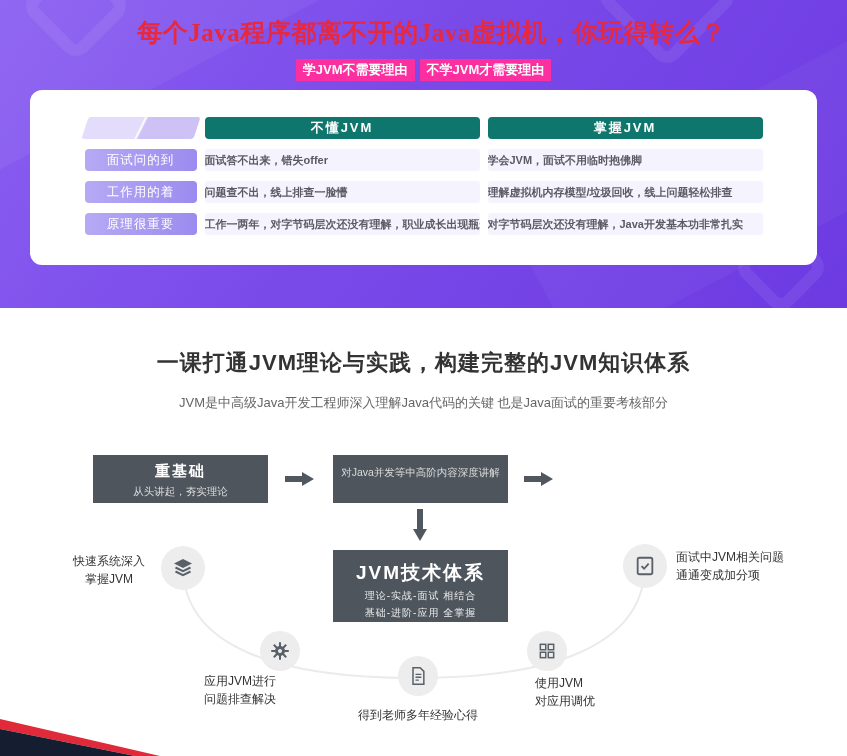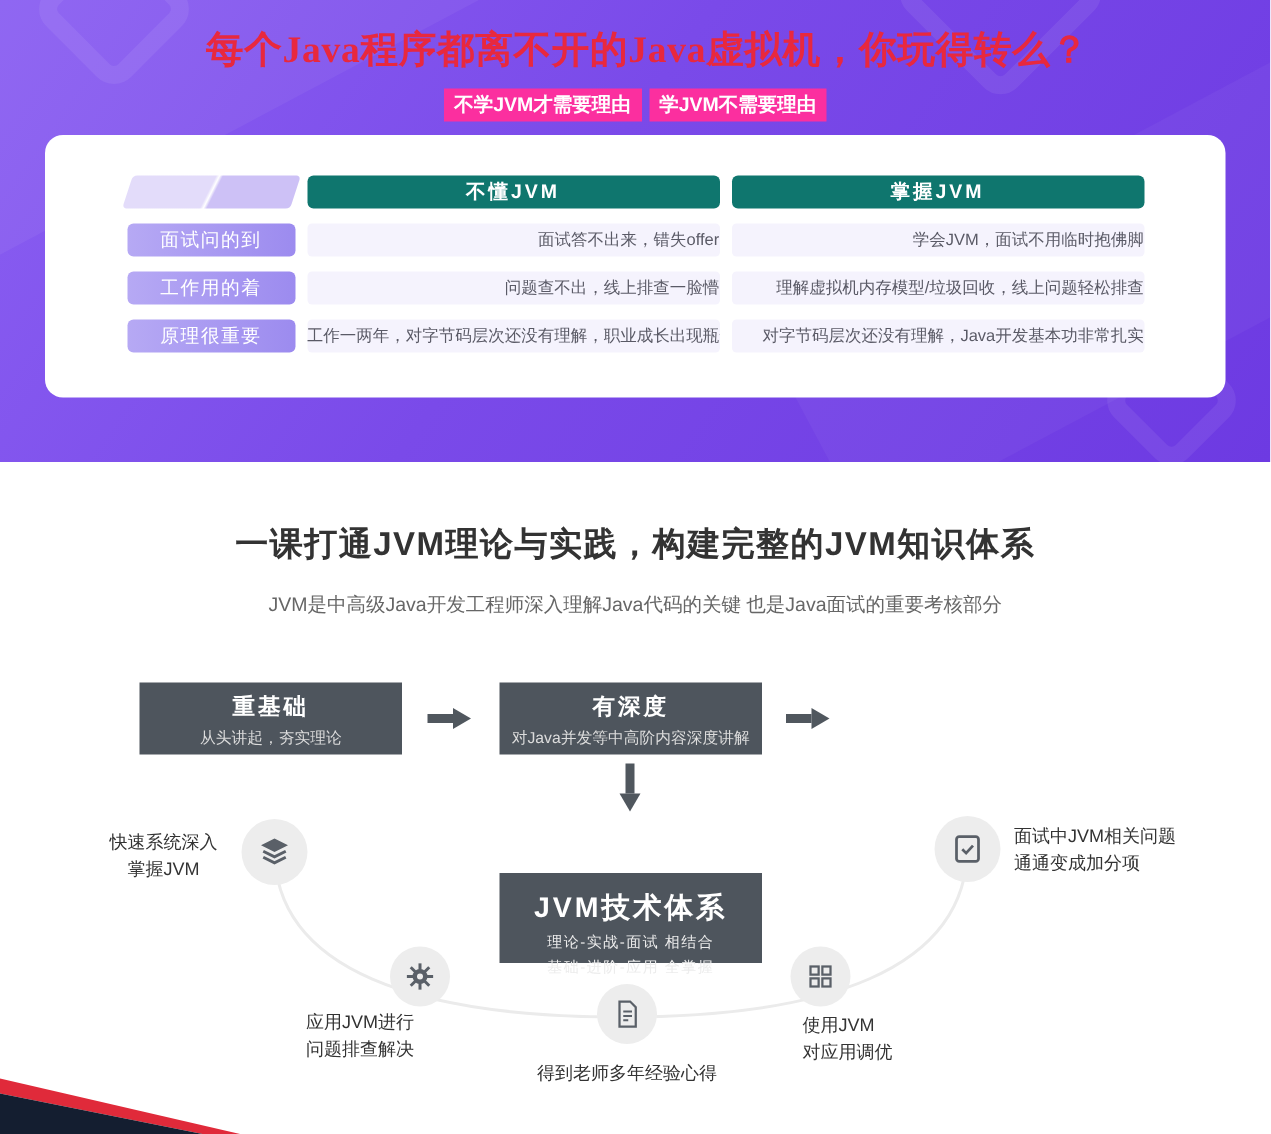--- a/index.html
+++ b/index.html
@@ -28,21 +28,21 @@
                   background:#fff; border-radius:12px; padding-top:27px; }
   .crow { display:flex; justify-content:center; gap:8px; margin-bottom:10px; height:22px; }
   .decor-cell { width:112px; height:22px; border-radius:3px; transform:skewX(-18deg);
                 background:linear-gradient(100deg,#e3dcfa 48%, #ffffff 50%, #cdc1f6 52%); }
   .col-header { width:275px; height:22px; background:#0f766e; border-radius:4px; color:#fff;
                 font-size:13px; font-weight:bold; text-align:center; line-height:22px; letter-spacing:2px; }
   .row-label { width:112px; height:22px; border-radius:4px; color:#fff; font-size:12.5px;
                text-align:center; line-height:22px; letter-spacing:1px;
                background:linear-gradient(90deg,#b6a9f4,#9c8bef); }
   .cell { width:275px; height:22px; background:#f5f3fd; border-radius:3px; color:#5a5a66;
-          font-size:11px; text-align:right; line-height:22px; white-space:nowrap; overflow:hidden; }
+          font-size:11px; text-align:left; line-height:22px; white-space:nowrap; overflow:hidden;font-weight:bold; }
 
   
   .system { position:absolute; left:0; top:308px; width:847px; height:448px; background:#fff; }
   .sys-title { position:absolute; top:40px; left:0; right:0; text-align:center;
                font-size:22px; font-weight:bold; color:#333; letter-spacing:1px; }
   .sys-sub { position:absolute; top:86px; left:0; right:0; text-align:center; font-size:13px; color:#666; }
 
   .arc-svg { position:absolute; left:0; top:0; }
 
   .fbox { position:absolute; top:147px; width:175px; height:48px; background:#4e555d;
@@ -54,22 +54,22 @@
   .h-arrow { position:absolute; top:164px; width:30px; height:14px; }
   .ha1 { left:285px; } .ha2 { left:524px; }
   .h-arrow .bar { position:absolute; left:0; top:4px; width:17px; height:6px; background:#50575e; }
   .h-arrow .tri { position:absolute; left:17px; top:0; width:0; height:0;
                   border-left:12px solid #50575e; border-top:7px solid transparent; border-bottom:7px solid transparent; }
   .v-arrow { position:absolute; left:413px; top:201px; width:14px; height:33px; }
   .v-arrow .bar { position:absolute; left:4px; top:0; width:6px; height:20px; background:#50575e; }
   .v-arrow .tri { position:absolute; left:0; top:20px; width:0; height:0;
                   border-top:12px solid #50575e; border-left:7px solid transparent; border-right:7px solid transparent; }
 
-  .core-box { position:absolute; left:333px; top:242px; width:175px; height:60px;
-              background:#4e555d; color:#fff; text-align:center; padding-top:10px;margin-top:32px; }
+  .core-box { position:absolute; left:333px; top:242px; width:175px; height:72px;
+              background:#4e555d; color:#fff; text-align:center; padding-top:10px; }
   .core-title { font-size:19px; font-weight:bold; letter-spacing:2px; }
   .core-line { font-size:10px; color:#ececec; margin-top:3px; letter-spacing:1px; }
 
   .node-circle { position:absolute; border-radius:50%; background:#ededed;
                  display:flex; align-items:center; justify-content:center; }
   .nc-left  { left:161px; top:238px; width:44px; height:44px; }
   .nc-right { left:623px; top:236px; width:44px; height:44px; }
   .nc-gear  { left:260px; top:323px; width:40px; height:40px; }
   .nc-doc   { left:398px; top:348px; width:40px; height:40px; }
   .nc-grid  { left:527px; top:323px; width:40px; height:40px; }
@@ -90,22 +90,22 @@
 
   <section class="hero">
     <div class="stripe1"></div>
     <div class="stripe2"></div>
     <div class="sq sq1"></div>
     <div class="sq sq2"></div>
     <div class="sq sq3"></div>
 
     <h1 class="hero-title">每个Java程序都离不开的Java虚拟机，你玩得转么？</h1>
     <div class="hero-sub">
+      <span>学JVM不需要理由</span>
       <span>不学JVM才需要理由</span>
-      <span>学JVM不需要理由</span>
     </div>
 
     <div class="compare-card">
       <div class="crow">
         <div class="decor-cell"></div>
         <div class="col-header">不懂JVM</div>
         <div class="col-header">掌握JVM</div>
       </div>
       <div class="crow">
         <div class="row-label">面试问的到</div>
@@ -135,21 +135,20 @@
 
     <div class="fbox fb1">
       <div class="fbox-title">重基础</div>
       <div class="fbox-desc">从头讲起，夯实理论</div>
     </div>
     <div class="h-arrow ha1">
         <span class="bar"></span>
         <span class="tri"></span>
       </div>
     <div class="fbox fb2">
-      <div class="fbox-title">有深度</div>
       <div class="fbox-desc">对Java并发等中高阶内容深度讲解</div>
     </div>
     <div class="h-arrow ha2">
         <span class="bar"></span>
         <span class="tri"></span>
       </div>
 
     <div class="v-arrow">
         <span class="bar"></span>
         <span class="tri"></span>

